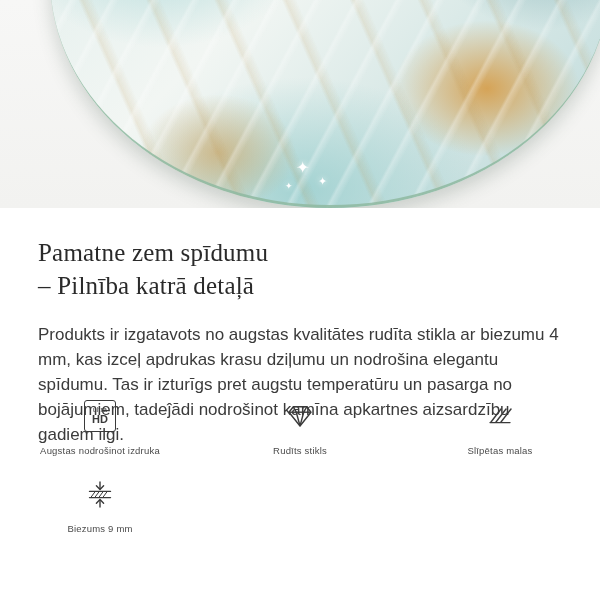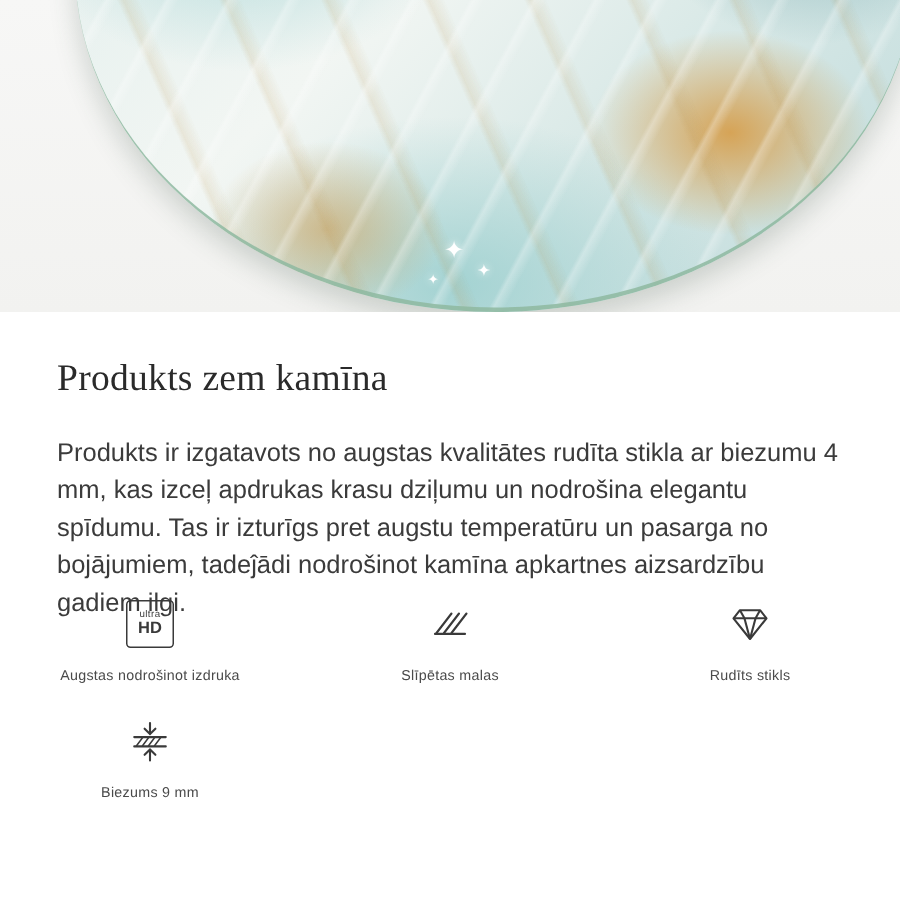--- a/index.html
+++ b/index.html
@@ -172,63 +172,64 @@
     <div class="hero-bg"></div>
     <div class="glass"></div>
     <div class="glass-edge"></div>
     <span class="sparkle s1">✦</span>
     <span class="sparkle s2">✦</span>
     <span class="sparkle s3">✦</span>
   </div>
 
   <div class="content">
     <h1 class="headline">
-      <span class="l1">Produkts zem kamīna</span>
+      <span class="l1">Pamatne zem spīdumu</span>
+      <span class="l2">– Pilnība katrā detaļā</span>
     </h1>
     <p class="body-copy">Produkts ir izgatavots no augstas kvalitātes rudīta stikla ar biezumu 4 mm, kas izceļ apdrukas krasu dziļumu un nodrošina elegantu spīdumu. Tas ir izturīgs pret augstu temperatūru un pasarga no bojājumiem, tadeĵādi nodrošinot kamīna apkartnes aizsardzību gadiem ilgi.</p>
   </div>
 
   <div class="features">
 
 
     <div class="feature">
       <div class="feature-icon">
         <div class="hd-box">
           <span class="t1">ultra</span>
           <span class="t2">HD</span>
         </div>
       </div>
       <div class="feature-label">Augstas nodrošinot izdruka</div>
     </div>
 
-
-    <div class="feature">
-      <div class="feature-icon">
-        <svg width="34" height="34" viewBox="0 0 34 34" fill="none" stroke="#3a3a3a" stroke-width="1.4" stroke-linecap="round">
-          <line x1="8" y1="23" x2="18" y2="10"></line>
-          <line x1="13" y1="23" x2="23" y2="10"></line>
-          <line x1="18" y1="23" x2="28" y2="10"></line>
-          <line x1="7" y1="23.6" x2="27" y2="23.6"></line>
-        </svg>
-      </div>
-      <div class="feature-label">Slīpētas malas</div>
-    </div>
 
     <div class="feature">
       <div class="feature-icon">
         <svg width="34" height="34" viewBox="0 0 34 34" fill="none" stroke="#3a3a3a" stroke-width="1.4" stroke-linejoin="round">
           <path d="M6 13.2l4.3-5.4h13.4l4.3 5.4L17 27z"></path>
           <line x1="6" y1="13.2" x2="28" y2="13.2"></line>
           <line x1="10.3" y1="7.8" x2="13.3" y2="13.2"></line>
           <line x1="23.7" y1="7.8" x2="20.7" y2="13.2"></line>
           <line x1="13.3" y1="13.2" x2="17" y2="27"></line>
           <line x1="20.7" y1="13.2" x2="17" y2="27"></line>
         </svg>
       </div>
       <div class="feature-label">Rudīts stikls</div>
+    </div>
+
+    <div class="feature">
+      <div class="feature-icon">
+        <svg width="34" height="34" viewBox="0 0 34 34" fill="none" stroke="#3a3a3a" stroke-width="1.4" stroke-linecap="round">
+          <line x1="8" y1="23" x2="18" y2="10"></line>
+          <line x1="13" y1="23" x2="23" y2="10"></line>
+          <line x1="18" y1="23" x2="28" y2="10"></line>
+          <line x1="7" y1="23.6" x2="27" y2="23.6"></line>
+        </svg>
+      </div>
+      <div class="feature-label">Slīpētas malas</div>
     </div>
 
     <div class="feature">
       <div class="feature-icon">
         <svg width="34" height="34" viewBox="0 0 34 34" fill="none" stroke="#3a3a3a" stroke-width="1.4" stroke-linecap="round">
           <line x1="17" y1="5" x2="17" y2="12"></line>
           <polyline points="13.4,8.8 17,12.4 20.6,8.8"></polyline>
           <line x1="6.5" y1="14.4" x2="27.5" y2="14.4"></line>
           <line x1="6.5" y1="20.6" x2="27.5" y2="20.6"></line>
           <line x1="8" y1="20.2" x2="12" y2="14.8" stroke-width="1"></line>

